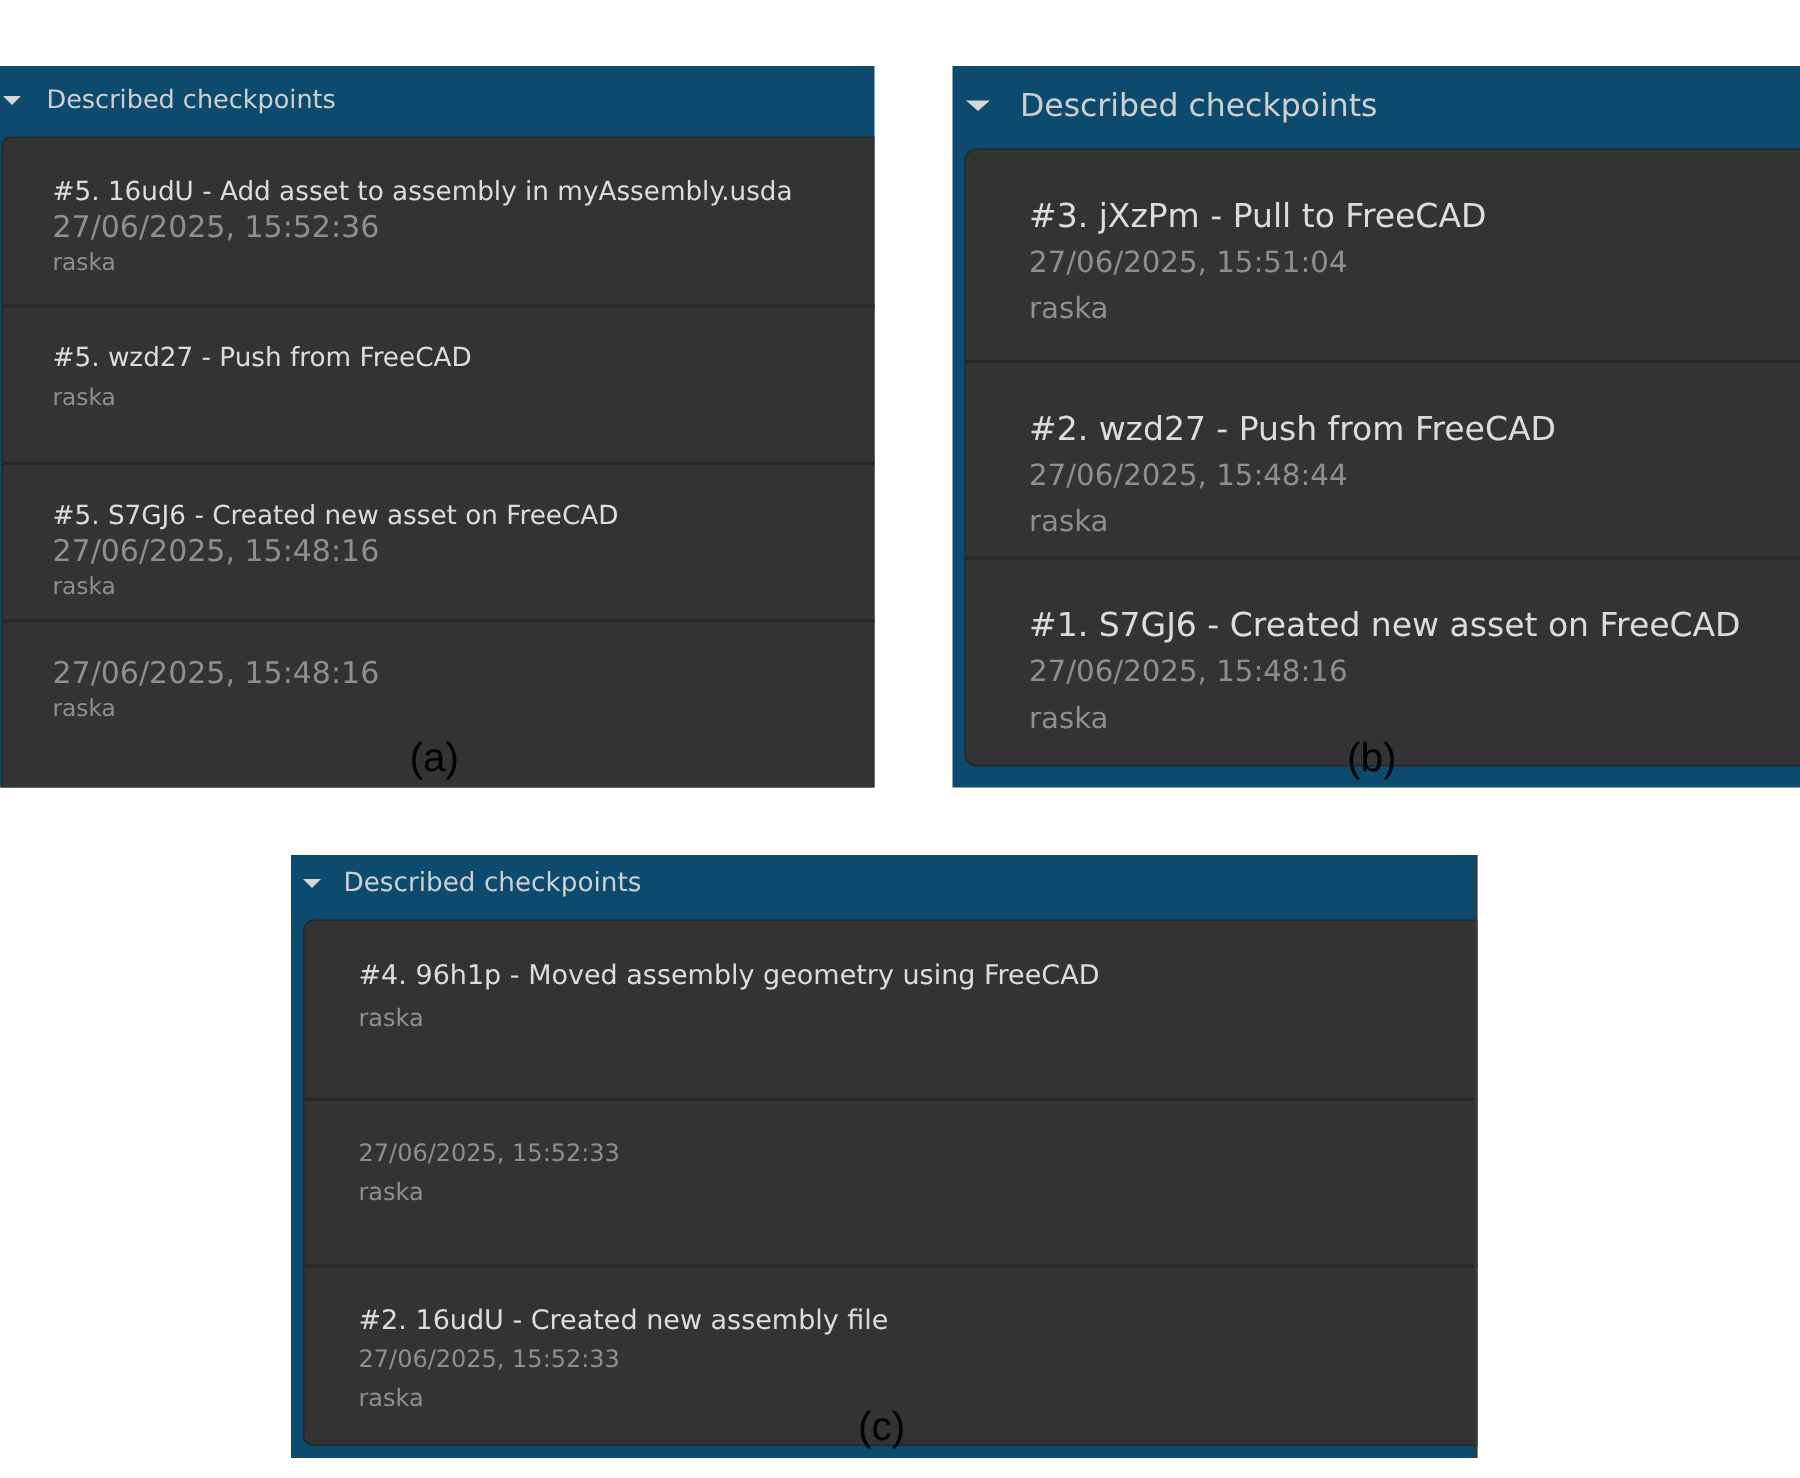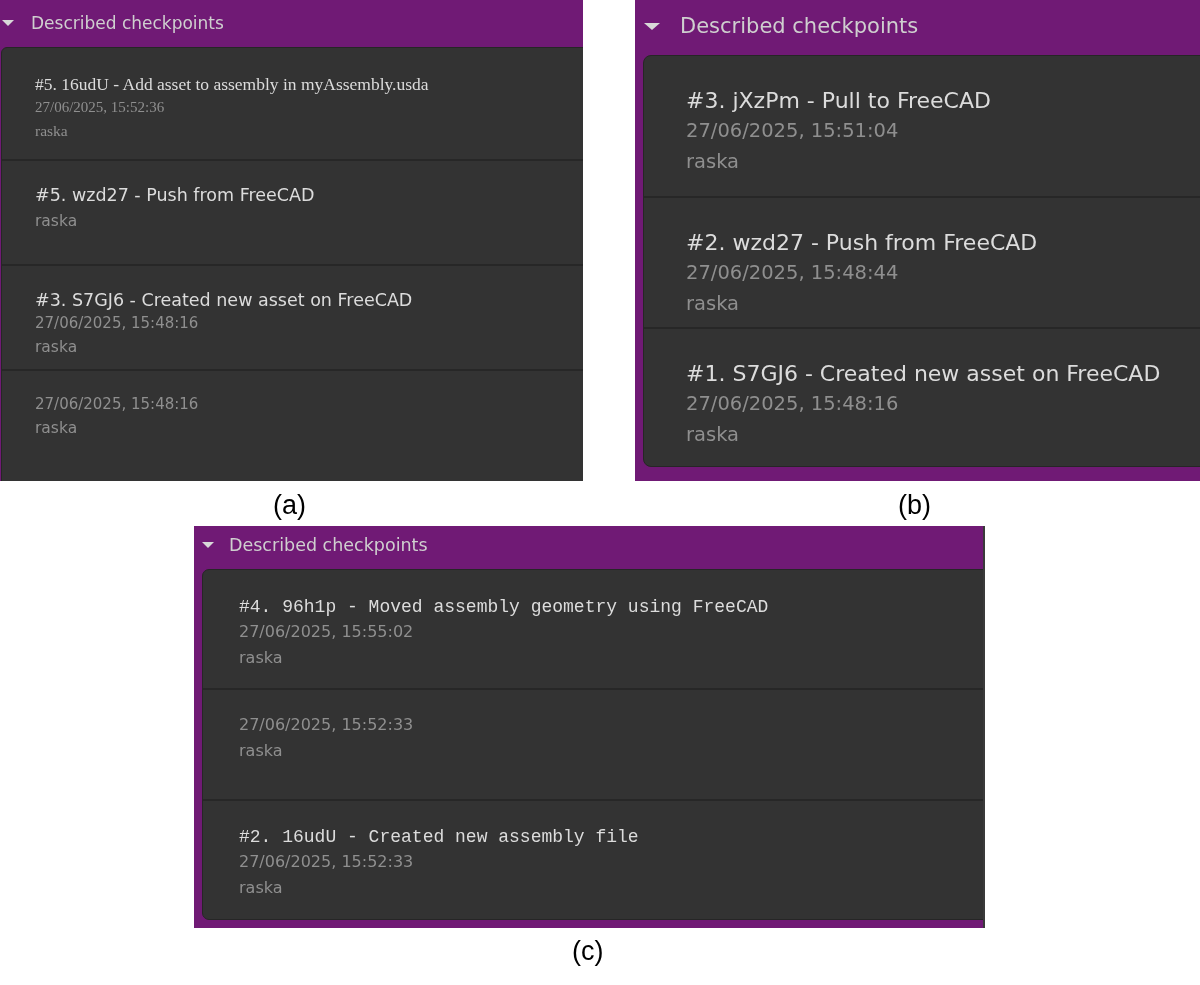--- a/index.html
+++ b/index.html
@@ -9,22 +9,23 @@
     }
     body {
       width: 1200px;
       height: 985px;
       position: relative;
       overflow: hidden;
       font-family: "DejaVu Sans", "Liberation Sans", sans-serif;
     }
     .panel {
       position: absolute;
-      background: #701a75;
+      background: #0c4a6e;
       overflow: hidden;
+      margin-top: 44px;
     }
     .panel-header {
       position: absolute;
       display: flex;
       align-items: center;
       color: #cfcfcf;
       white-space: nowrap;
     }
     .chevron {
       display: inline-block;
@@ -68,44 +69,44 @@
       font-size: 27px;
       line-height: 1;
     }
 
     
     #panel-a { left: 0; top: 0; width: 583px; height: 481px; }
     #panel-a .panel-header { left: 2px; top: 11px; height: 24px; font-size: 17px; }
     #panel-a .panel-header .chevron { border-left-width: 6px; border-right-width: 6px; border-top-width: 6px; margin-right: 17px; }
     #panel-a .card { left: 1px; top: 47px; width: 600px; height: 460px; border-radius: 6px; }
     #panel-a .item { height: 105px; padding: 22px 0 0 33px; }
-    #panel-a .item:first-child { height: 113px; padding-top: 24px; font-family: Liberation Serif, serif; }
+    #panel-a .item:first-child { height: 113px; padding-top: 24px; }
     #panel-a .item .title { font-size: 17.5px; line-height: 24px; }
-    #panel-a .item .date { font-size: 15px; line-height: 20px; margin-top: 1px; }
+    #panel-a .item .date { font-size: 20px; line-height: 20px; margin-top: 1px; }
     #panel-a .item .user { font-size: 15.5px; line-height: 22px; margin-top: 3px; }
 
     
     #panel-b { left: 635px; top: 0; width: 565px; height: 481px; }
     #panel-b .panel-header { left: 9px; top: 12px; height: 28px; font-size: 21px; }
     #panel-b .panel-header .chevron { border-left-width: 8px; border-right-width: 8px; border-top-width: 7px; margin-right: 20px; }
     #panel-b .card { left: 8px; top: 55px; width: 600px; height: 410px; border-radius: 8px; }
     #panel-b .item { height: 131px; padding: 30px 0 0 42px; }
     #panel-b .item:first-child { height: 142px; padding-top: 30px; }
     #panel-b .item .title { font-size: 22px; line-height: 30px; }
     #panel-b .item .date { font-size: 19.5px; line-height: 26px; margin-top: 2px; }
     #panel-b .item .user { font-size: 19.5px; line-height: 28px; margin-top: 4px; }
 
     
     #panel-c { left: 194px; top: 526px; width: 791px; height: 402px; }
     #panel-c .panel-header { left: 8px; top: 7px; height: 24px; font-size: 17.5px; }
     #panel-c .panel-header .chevron { border-left-width: 6px; border-right-width: 6px; border-top-width: 6px; margin-right: 15px; }
     #panel-c .card { left: 8px; top: 43px; width: 800px; height: 349px; border-radius: 7px; }
     #panel-c .item { height: 111px; padding: 23px 0 0 36px; }
     #panel-c .item:first-child { height: 120px; padding-top: 24px; }
-    #panel-c .item .title { font-size: 18px; line-height: 26px; font-family: Liberation Mono, monospace; }
+    #panel-c .item .title { font-size: 18px; line-height: 26px; }
     #panel-c .item .date { font-size: 16px; line-height: 22px; margin-top: 1px; }
     #panel-c .item .user { font-size: 16px; line-height: 24px; margin-top: 3px; }
 
     .right-edge {
       position: absolute;
       top: 0;
       right: 0;
       width: 2px;
       height: 100%;
       background: #3a3a3a;
@@ -123,21 +124,21 @@
     <div class="item">
       <div class="title">#5. 16udU - Add asset to assembly in myAssembly.usda</div>
       <div class="date">27/06/2025, 15:52:36</div>
       <div class="user">raska</div>
     </div>
     <div class="item">
       <div class="title">#5. wzd27 - Push from FreeCAD</div>
       <div class="user">raska</div>
     </div>
     <div class="item">
-      <div class="title">#3. S7GJ6 - Created new asset on FreeCAD</div>
+      <div class="title">#5. S7GJ6 - Created new asset on FreeCAD</div>
       <div class="date">27/06/2025, 15:48:16</div>
       <div class="user">raska</div>
     </div>
     <div class="item">
       <div class="date">27/06/2025, 15:48:16</div>
       <div class="user">raska</div>
     </div>
   </div>
 </div>
 <div class="caption" style="left:273px; top:492px;">(a)</div>
@@ -168,21 +169,20 @@
 <div class="caption" style="left:898px; top:492px;">(b)</div>
 
 <div class="panel" id="panel-c">
   <div class="panel-header">
     <span class="chevron"></span>
     <span>Described checkpoints</span>
   </div>
   <div class="card">
     <div class="item">
       <div class="title">#4. 96h1p - Moved assembly geometry using FreeCAD</div>
-      <div class="date">27/06/2025, 15:55:02</div>
       <div class="user">raska</div>
     </div>
     <div class="item">
       <div class="date">27/06/2025, 15:52:33</div>
       <div class="user">raska</div>
     </div>
     <div class="item">
       <div class="title">#2. 16udU - Created new assembly file</div>
       <div class="date">27/06/2025, 15:52:33</div>
       <div class="user">raska</div>

